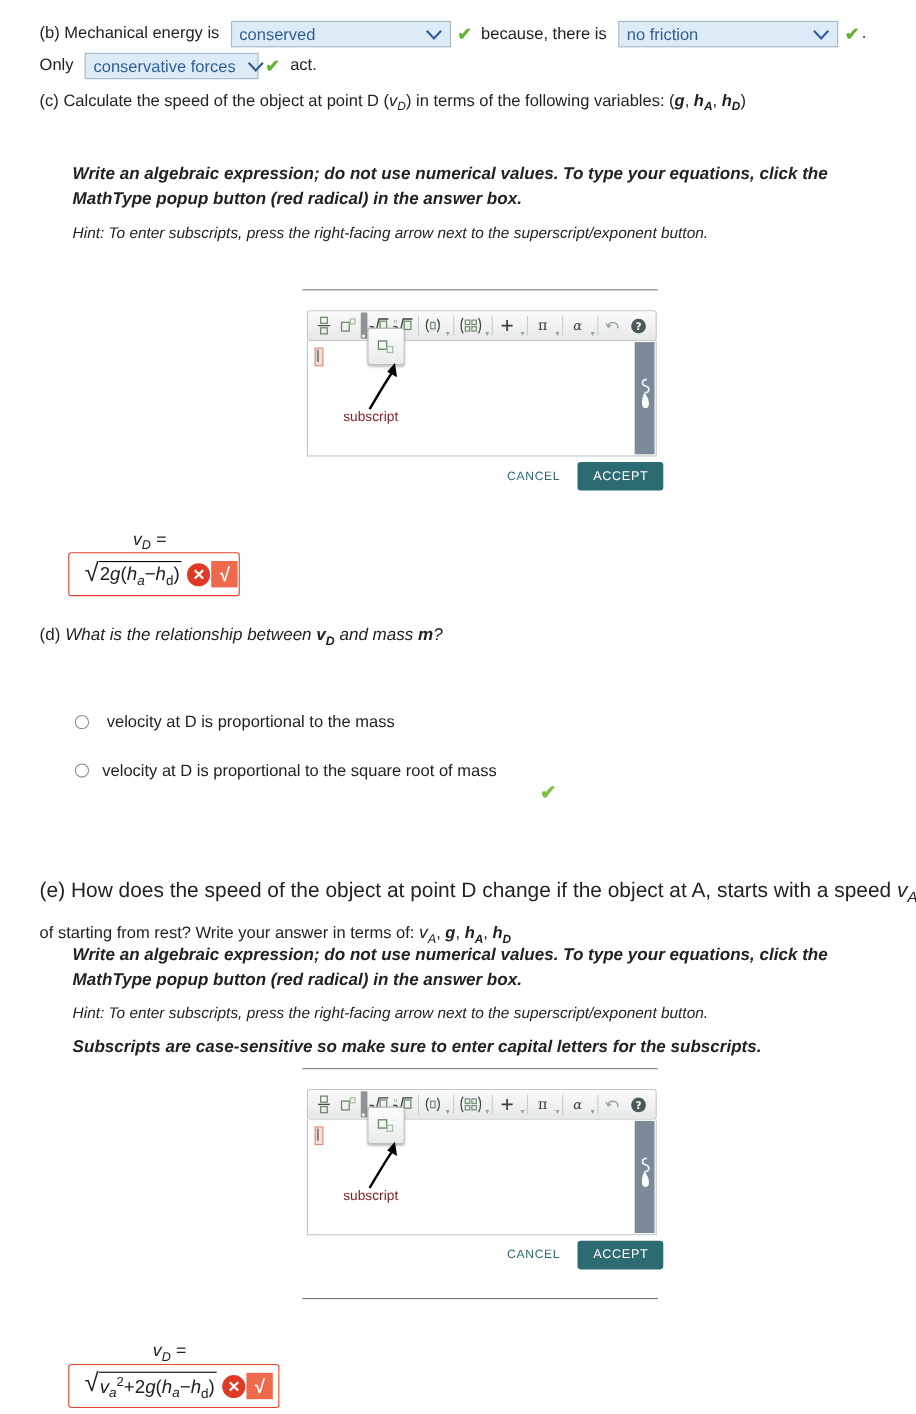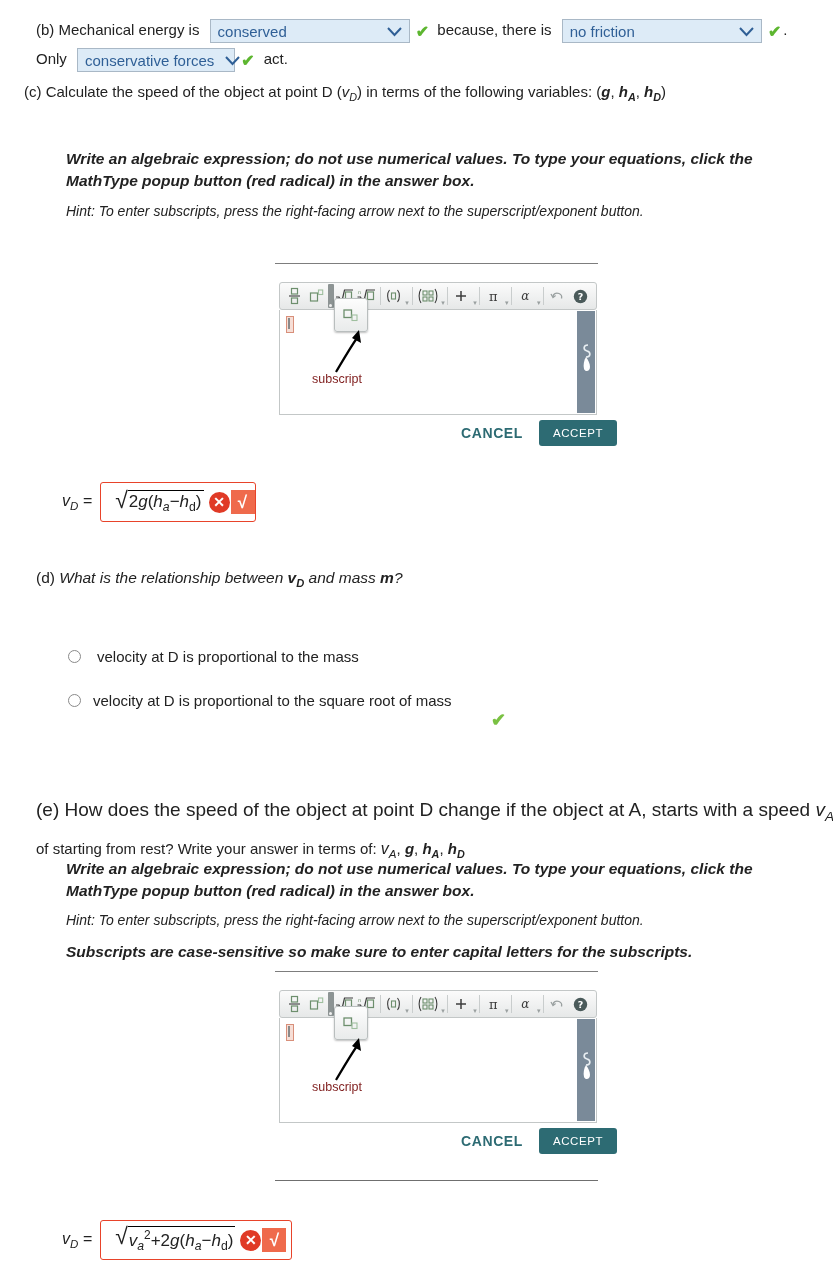--- a/index.html
+++ b/index.html
@@ -70,28 +70,28 @@
   }
   .subpop{
     position:absolute;width:32px;height:32px;background:linear-gradient(#fdfdfd,#e9ebeb);
     border:1px solid #b9bebe;border-radius:3px;
     display:flex;align-items:center;justify-content:center;
     box-shadow:0 1px 2px rgba(0,0,0,.25);
   }
   .arrow{position:absolute;}
   .sublabel{position:absolute;font-size:12.5px;color:#7f1d1d;font-family:"Liberation Sans",sans-serif;}
   .mtfoot{position:absolute;display:flex;align-items:center;gap:14px;}
-  .btn-cancel{color:#2d6b73;font-size:14px;letter-spacing:.6px;background:none;border:none;
-    cursor:pointer;font-family:"Liberation Sans",sans-serif;padding:4px 2px;font-weight:bold;}
+  .btn-cancel{color:#2d6b73;font-size:11px;letter-spacing:.6px;background:none;border:none;
+    cursor:pointer;font-family:"Liberation Sans",sans-serif;padding:4px 2px;}
   .btn-accept{background:#2d6b73;color:#fff;font-size:11.5px;letter-spacing:.6px;
     border:none;border-radius:3px;padding:7px 14px;cursor:pointer;
     font-family:"Liberation Sans",sans-serif;}
 
   
-  .ansrow{position:absolute;display:flex;align-items:center;}
+  .ansrow{position:absolute;display:flex;align-items:center;flex-direction:column;}
   .anslabel{font-size:16px;font-style:italic;margin-right:8px;white-space:nowrap;}
   .ansbox{
     border:1.5px solid #e8432a;border-radius:3px;background:#fff;
     display:flex;align-items:center;padding:5px 0 5px 14px;
     box-sizing:border-box;
   }
   .mathexp{font-size:17px;white-space:nowrap;display:inline-flex;align-items:center;}
   .radical{display:inline-flex;align-items:stretch;}
   .radsign{font-size:23px;line-height:1;transform:translateY(-1px);}
   .radbody{border-top:1.3px solid #000;padding:1px 2px 0 1px;}
@@ -151,21 +151,21 @@
       <span class="chev">
         <svg width="17" height="11" viewBox="0 0 17 11">
             <polyline points="2,2 8.5,9 15,2" fill="none" stroke="#2f5f96" stroke-width="2"></polyline>
           </svg>
       </span>
     </span>
     <span class="chk">✔</span>
     <span style="margin-left:3px;">act.</span>
   </div>
 
-  <div class="qline" style="left:24px;top:83px;font-size:15px;">
+  <div class="qline" style="left:36px;top:83px;font-size:15px;">
     <span>(c) Calculate the speed of the object at point D (</span><span class="mvar">v<sub>D</sub></span><span>) in terms of the following variables: (</span><span class="bi">g</span>, <span class="bi">h<sub>A</sub></span>, <span class="bi">h<sub>D</sub></span><span>)</span>
   </div>
 
   <div style="position:absolute;left:66px;top:148px;width:720px;font-weight:bold;font-style:italic;font-size:15.5px;line-height:1.45;">Write an algebraic expression; do not use numerical values. To type your equations, click the MathType popup button (red radical) in the answer box.</div>
 
   <div style="position:absolute;left:66px;top:203px;width:740px;font-style:italic;font-size:14px;">Hint: To enter subscripts, press the right-facing arrow next to the superscript/exponent button.</div>
 
   <div class="hr" style="left:275px;top:263px;width:323px;"></div>
 
   <div class="mtpanel" style="left:279px;top:282px;">

